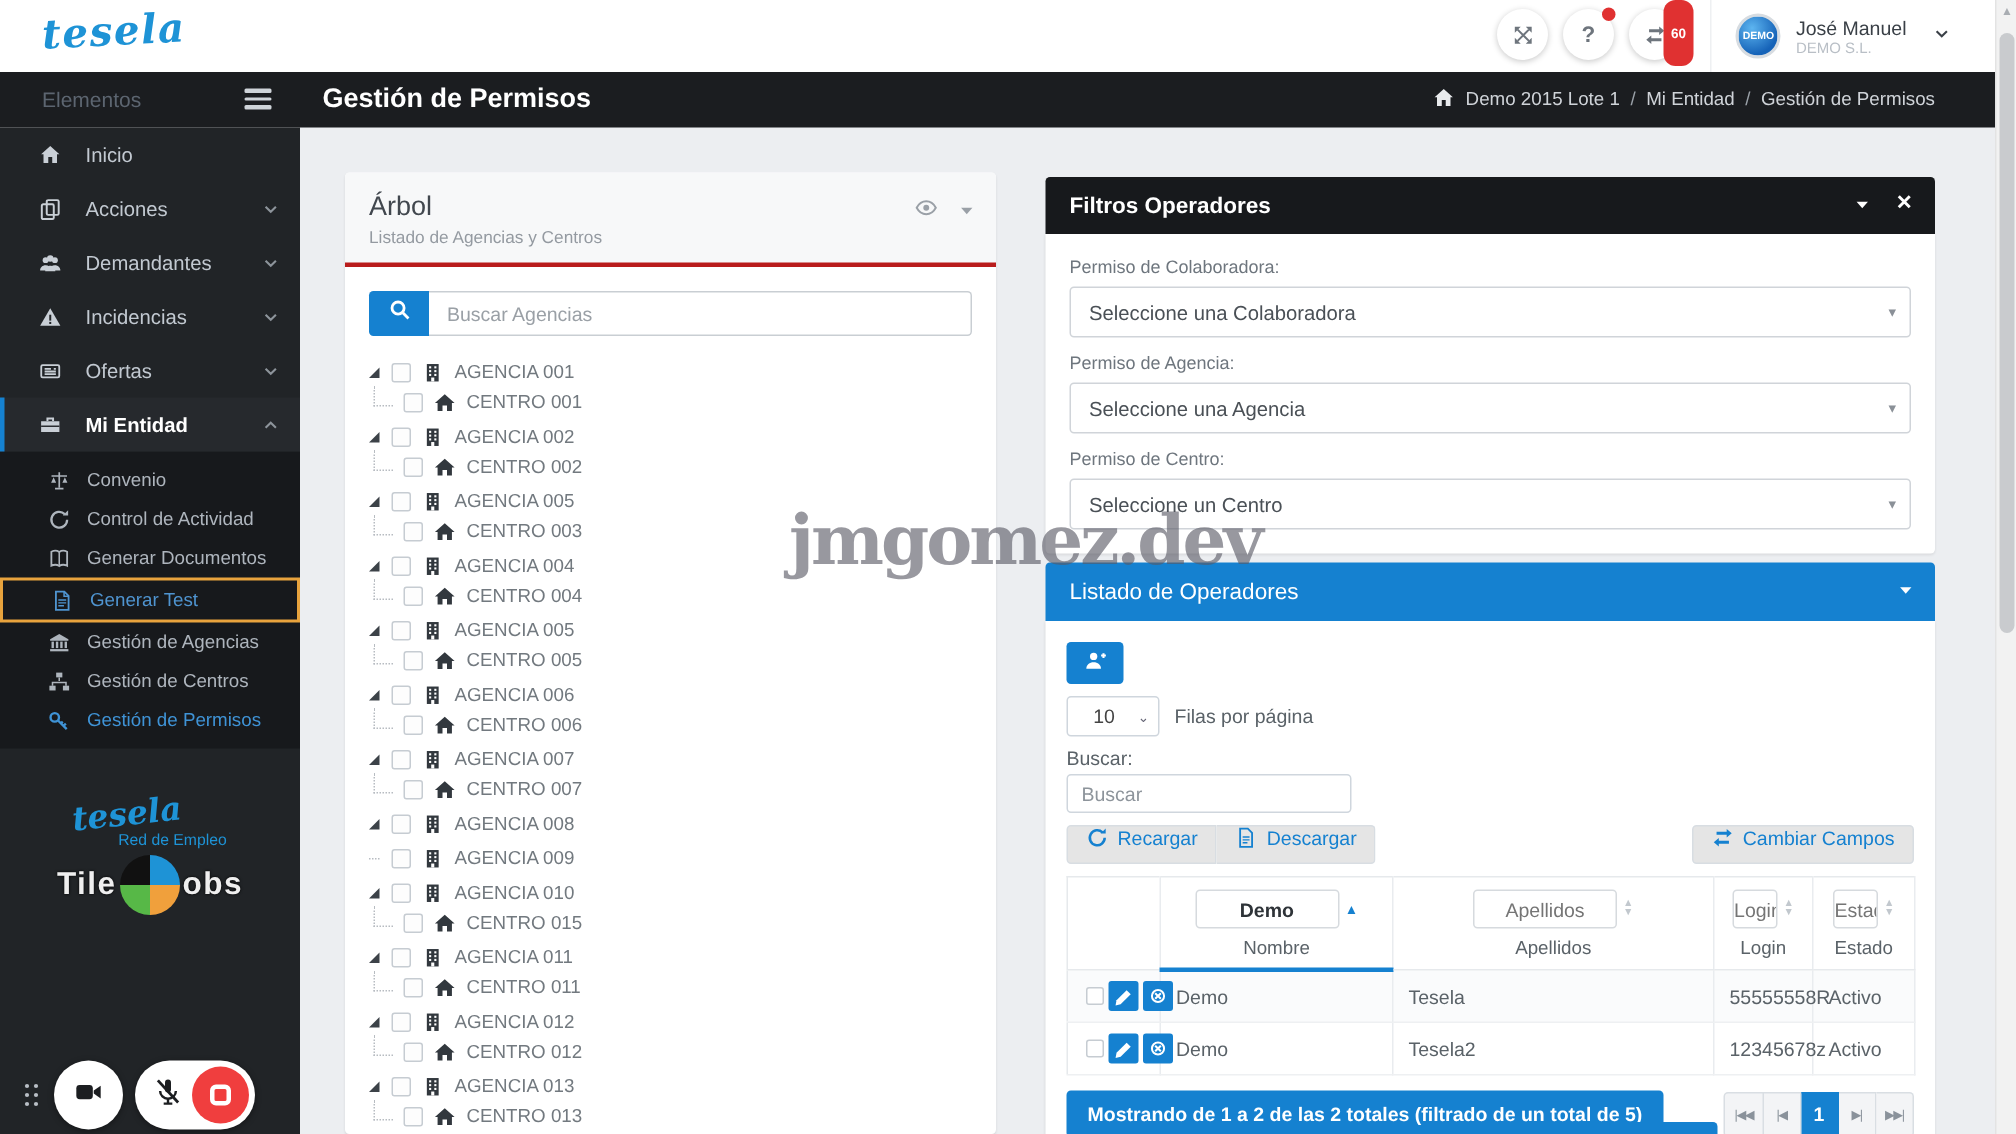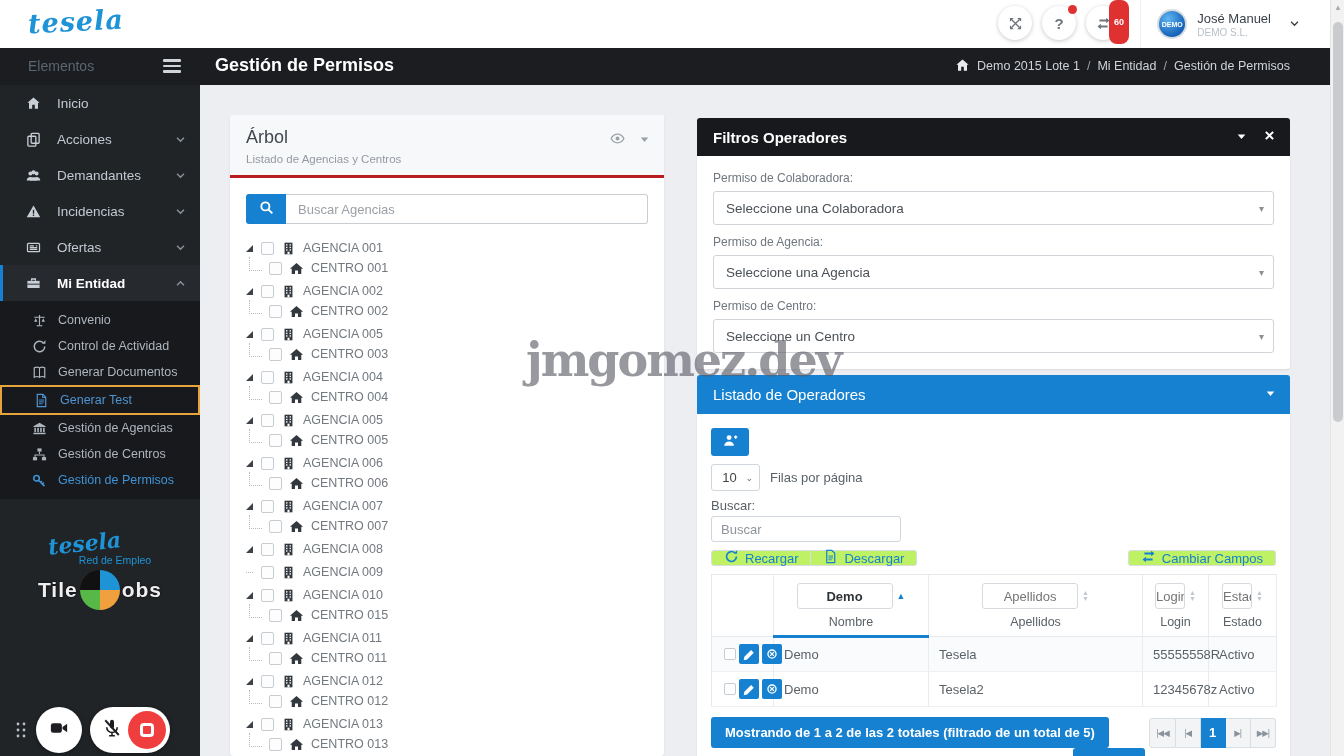--- a/index.html
+++ b/index.html
@@ -110,31 +110,31 @@
   .selectbox .sel-caret { position:absolute; right:9px; color:#8a9097; font-size:10px; }
 
   .ops-card { position:absolute; left:497px; top:290px; width:593px; }
   .ops-head { position:relative; height:39px; background:#1581d0; border-radius:3px 3px 0 0; display:flex; align-items:center; padding:0 16px; }
   .ops-title { color:#fff; font-size:15px; }
   .ops-head-icons { position:absolute; right:14px; color:#fff; display:flex; }
   .ops-body { background:#fff; border-radius:0 0 3px 3px; padding:14px; box-shadow:0 1px 2px rgba(0,0,0,.09); }
   .add-btn { width:38px; height:28px; background:#1581d0; border:none; border-radius:3px; color:#fff; display:flex;
              align-items:center; justify-content:center; cursor:pointer; }
   .rows-line { display:flex; align-items:center; gap:10px; margin-top:8px; }
-  .mini-select { position:relative; width:49px; height:27px; border:1px solid #cfd6dd; border-radius:3px; display:flex;
+  .mini-select { position:relative; width:62px; height:27px; border:1px solid #cfd6dd; border-radius:3px; display:flex;
                  align-items:center; justify-content:center; font-size:13px; color:#444; padding-right:12px; cursor:pointer; }
   .mini-select .sel-caret { position:absolute; right:6px; color:#667; font-size:9px; }
   .rows-label, .buscar-label { font-size:13px; color:#5a6268; }
   .buscar-label { margin-top:7px; }
   .buscar-input { width:190px; height:26px; border:1px solid #cfd6dd; border-radius:3px; margin-top:3px; padding:0 9px;
                   font-size:13px; color:#444; outline:none; display:block; font-family:inherit; }
   .buscar-input::placeholder { color:#8d949b; }
   .table-toolbar { display:flex; margin-top:8px; }
   .tb-group { display:flex; }
-  .tb-btn { height:16px; display:flex; align-items:center; gap:6px; padding:0 12px; border:1px solid #d8dde2; background:#bef264;
+  .tb-btn { height:26px; display:flex; align-items:flex-start; gap:6px; padding:0 12px; border:1px solid #d8dde2; background:#e5e5e5;
             color:#1581d0; font-size:13px; cursor:pointer; font-family:inherit; }
   .tb-btn.first { border-radius:3px 0 0 3px; }
   .tb-btn.last { border-radius:0 3px 3px 0; border-left:none; }
   .tb-btn.single { border-radius:3px; margin-left:auto; }
 
   table.ops { width:100%; border-collapse:collapse; margin-top:8px; border:1px solid #e6e9ec; table-layout:fixed; }
   table.ops col.c0{width:62px;} table.ops col.c1{width:155px;} table.ops col.c2{width:214px;}
   table.ops col.c3{width:66px;} table.ops col.c4{width:68px;}
   th.hcell { border-right:1px solid #e9ecef; border-bottom:1px solid #e6e9ec; padding:8px 4px 6px; vertical-align:top; font-weight:normal; }
   th.hcell.sorted { border-bottom:3px solid #1581d0; }

